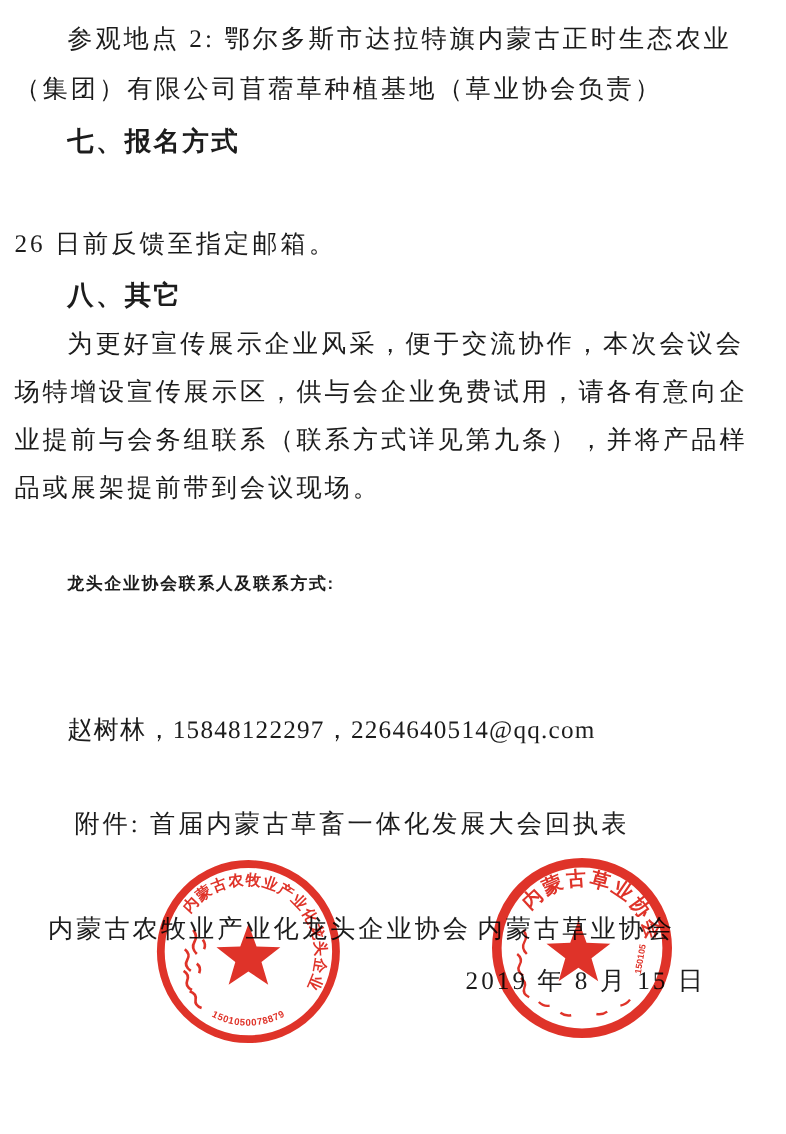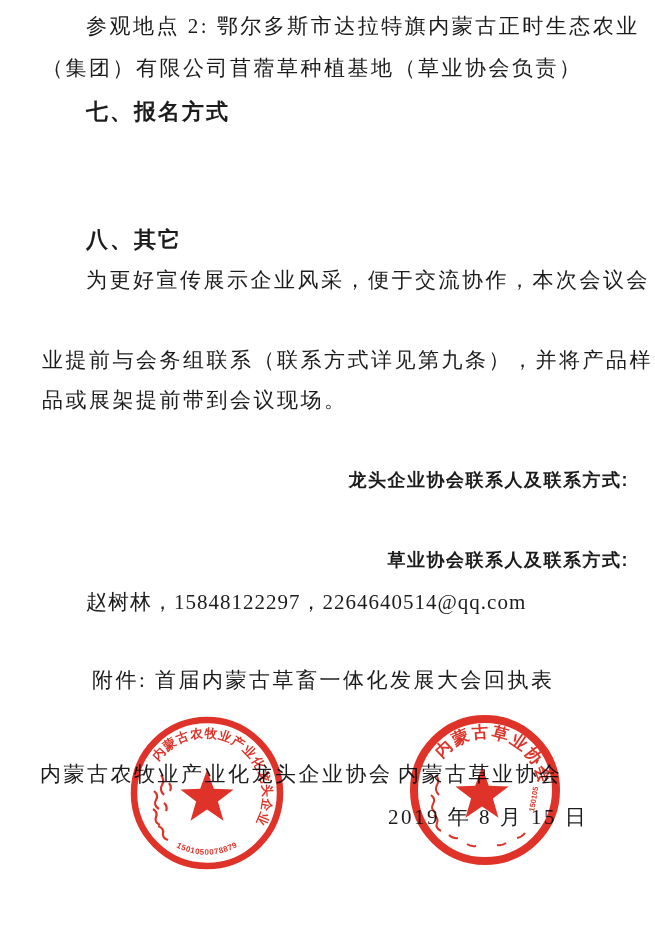--- a/index.html
+++ b/index.html
@@ -6,39 +6,39 @@
   .page{
     position:relative;
     width:655px;height:945px;
     background:#ffffff;
     overflow:hidden;
     font-family:"Liberation Serif","DejaVu Serif",serif;
     color:#1c1c1c;
   }
   .line{
     position:absolute;
-    left:42px;right:26px;
+    left:12px;right:26px;
     font-size:21px;
     line-height:28px;
     letter-spacing:2.5px;
     white-space:pre;
+    margin-top:6px;
   }
   .indent{padding-left:44px;}
   .heading{
     font-family:"Liberation Sans","DejaVu Sans",sans-serif;
     font-weight:bold;
     font-size:22px;
     letter-spacing:2px;
   }
   .contact-label{
     font-family:"Liberation Sans","DejaVu Sans",sans-serif;
     font-weight:bold;
-    font-size:18px;
+    font-size:14px;
     letter-spacing:1.5px;
-    text-align:right;
   }
   .contact-value{letter-spacing:1px;}
   .sig{position:absolute;font-size:21px;letter-spacing:2.5px;white-space:pre;}
   .stamp{
     position:absolute;
     mix-blend-mode:multiply;
     opacity:.93;
   }
   .stamp text{font-family:"Liberation Sans","DejaVu Sans",sans-serif;}
   .arc-cn-l{font-size:12.5px;font-weight:bold;letter-spacing:1px;}
@@ -48,28 +48,29 @@
 </style>
 </head>
 <body>
 
 <div class="page">
 
   <div class="line indent" style="top:12px">参观地点 2: 鄂尔多斯市达拉特旗内蒙古正时生态农业</div>
   <div class="line heading indent" style="top:98px">七、报名方式</div>
 
   <div class="line" style="top:54px">（集团）有限公司苜蓿草种植基地（草业协会负责）</div>
+  <div class="line" style="top:183px">26 日前反馈至指定邮箱。</div>
 
   <div class="line heading indent" style="top:226px">八、其它</div>
   <div class="line indent" style="top:266px">为更好宣传展示企业风采，便于交流协作，本次会议会</div>
+  <div class="line" style="top:306px">场特增设宣传展示区，供与会企业免费试用，请各有意向企</div>
   <div class="line" style="top:346px">业提前与会务组联系（联系方式详见第九条），并将产品样</div>
   <div class="line" style="top:386px">品或展架提前带到会议现场。</div>
 
   <div class="line contact-label indent" style="top:466px">龙头企业协会联系人及联系方式:</div>
-  <div class="line contact-label indent" style="top:546px">草业协会联系人及联系方式:</div>
   <div class="line contact-value indent" style="top:588px">赵树林，15848122297，2264640514@qq.com</div>
 
   <div class="line" style="top:666px;padding-left:50px">附件: 首届内蒙古草畜一体化发展大会回执表</div>
 
   <div class="sig" style="top:760px;left:40px">内蒙古农牧业产业化龙头企业协会</div>
   <div class="sig" style="top:760px;left:398px">内蒙古草业协会</div>
   <div class="sig" style="top:803px;left:388px">2019 年 8 月 15 日</div>
 
   <div class="stamp" style="left:127px;top:713px">
     <svg width="160" height="160" viewBox="0 0 160 160">

